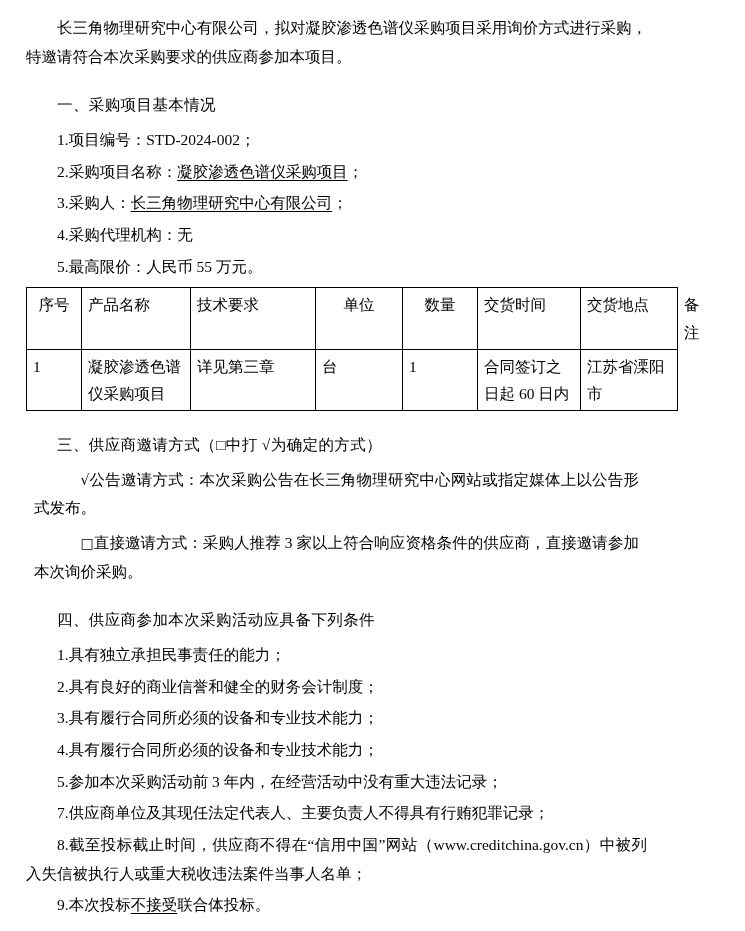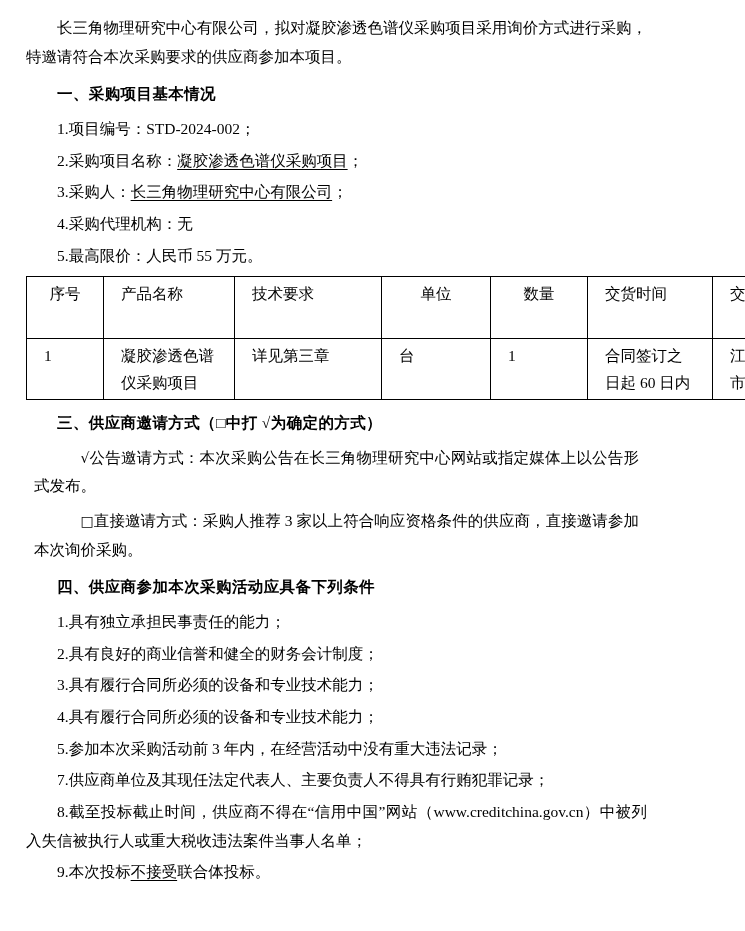--- a/index.html
+++ b/index.html
@@ -25,22 +25,22 @@
   p {
     margin: 0;
     text-align: justify;
     text-justify: inter-ideograph;
   }
   .intro {
     text-indent: 2em;
     margin-bottom: 6px;
   }
   .section-head {
-    font-weight: bold;
-    margin: 9px 0 6px 0;
+    font-weight: normal;
+    margin: 20px 0 6px 0;
     text-indent: 2em;
     letter-spacing: 0.4px;
   }
   .item {
     text-indent: 2em;
     margin: 3px 0;
   }
   .u {
     text-decoration: underline;
     text-underline-offset: 3px;
@@ -50,21 +50,21 @@
     margin: 6px 8px;
   }
   table.goods {
     border-collapse: collapse;
     width: 100%;
     margin: 6px 0 4px 0;
     table-layout: fixed;
   }
   table.goods td, table.goods th {
     border: 1px solid #000000;
-    padding: 3px 17px;
+    padding: 3px 6px;
     font-weight: normal;
     font-size: 15.5px;
     vertical-align: top;
     line-height: 1.75;
     text-align: left;
   }
   table.goods th.c, table.goods td.c {
     text-align: center;
   }
   .col-no    { width: 42px; }

